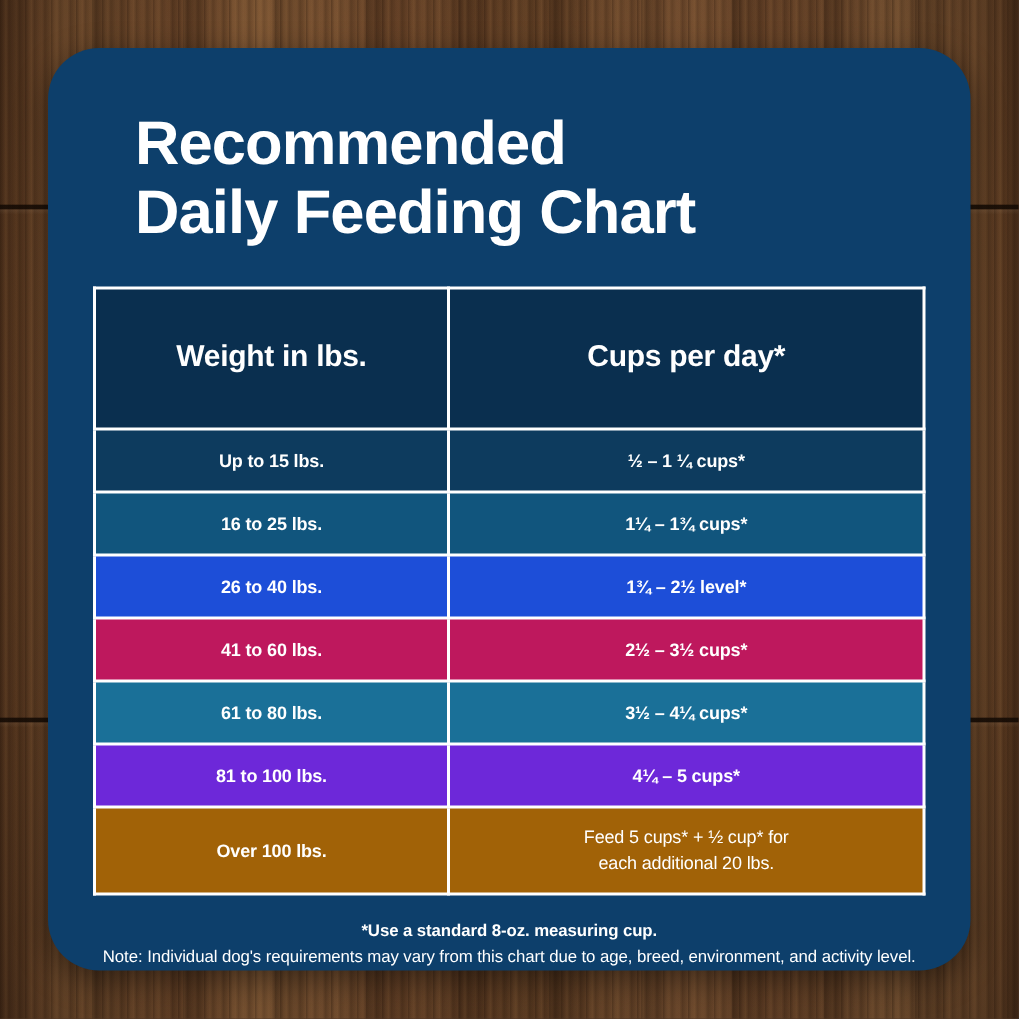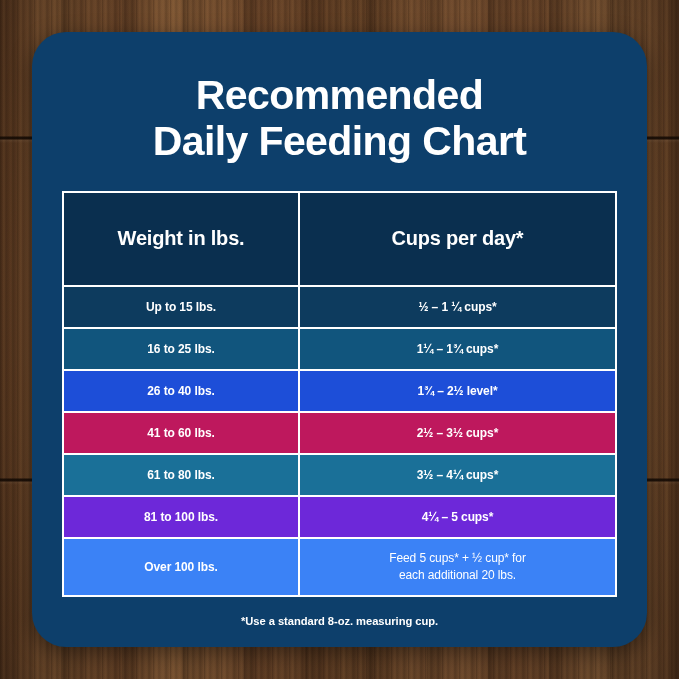--- a/index.html
+++ b/index.html
@@ -74,22 +74,21 @@
     background: #0d3f6b;
     border-radius: 34px;
     z-index: 2;
     box-shadow: 0 6px 22px rgba(0,0,0,0.45);
     overflow: hidden;
   }
 
   
   .chart-title {
     margin: 0;
-    padding: 40px 40px 0 40px;
-    text-align: center;
+    padding: 40px 40px 0 58px;
     color: #ffffff;
     font-size: 41px;
     font-weight: bold;
     line-height: 1.13;
     letter-spacing: -0.6px;
   }
   .chart-title .title-line {
     display: block;
     white-space: nowrap;
   }
@@ -186,28 +185,29 @@
         <td class="col-cups">2½ – 3½ cups*</td>
       </tr>
       <tr style="background:#1a7098">
         <td class="col-weight">61 to 80 lbs.</td>
         <td class="col-cups">3½ – 4¼ cups*</td>
       </tr>
       <tr style="background:#6d28d9">
         <td class="col-weight">81 to 100 lbs.</td>
         <td class="col-cups">4¼ – 5 cups*</td>
       </tr>
-      <tr class="row-last" style="background:#3b82f6">
+      <tr class="row-last" style="background:#a16207">
         <td class="col-weight">Over 100 lbs.</td>
         <td class="col-cups">
           <span class="cell-line">Feed 5 cups* + ½ cup* for</span>
           <span class="cell-line">each additional 20 lbs.</span>
         </td>
       </tr>
     </tbody>
   </table>
 
   <div class="footnotes">
     <span class="footnote-line footnote-strong">*Use a standard 8-oz. measuring cup.</span>
+    <span class="footnote-line">Note: Individual dog's requirements may vary from this chart due to age, breed, environment, and activity level.</span>
 
   </div>
 
 </div>
 
 </body></html>

